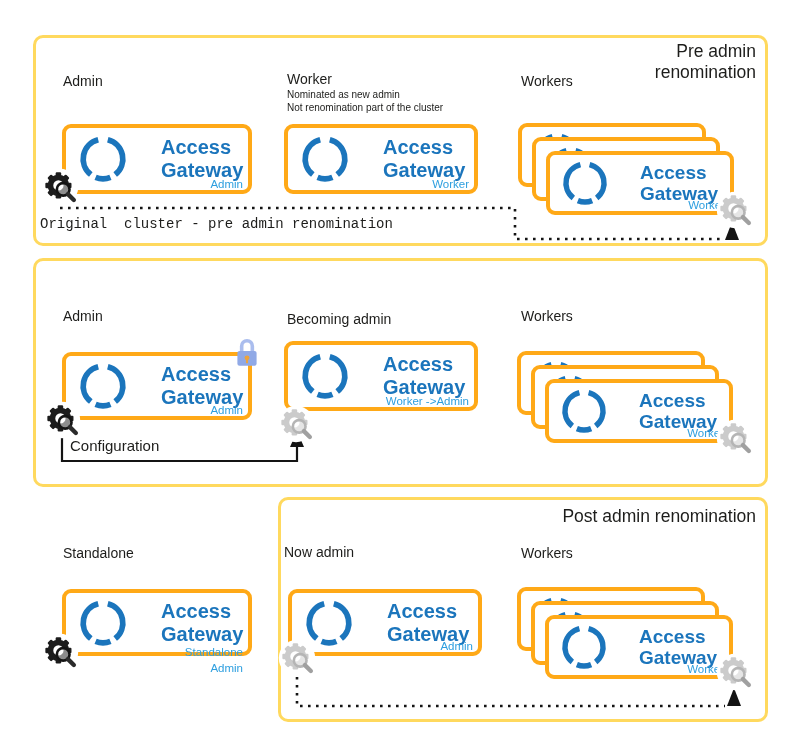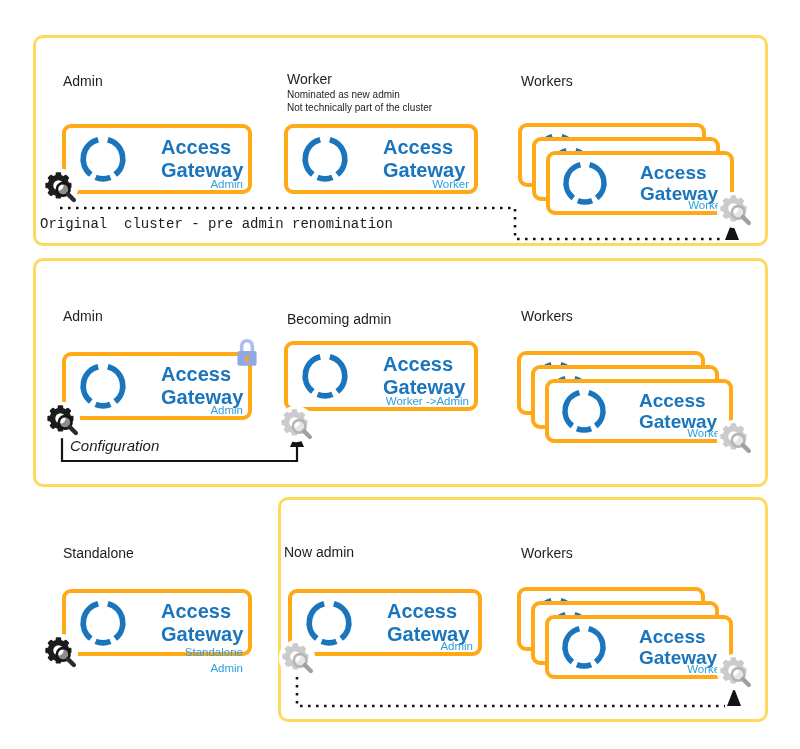--- a/index.html
+++ b/index.html
@@ -28,21 +28,21 @@
     position:absolute;border:3px solid var(--panel-border);border-radius:10px;
     background:#fff;box-sizing:border-box;z-index:0;
   }
   .ptitle{
     position:absolute;font-size:17.5px;line-height:1.18;color:var(--text);
     text-align:right;z-index:5;
   }
   .nodelabel{position:absolute;font-size:14px;color:var(--text);z-index:5;}
   .note{position:absolute;font-size:10px;color:var(--text);z-index:5;line-height:1.1;}
   .caption{position:absolute;font-size:14px;color:var(--text);z-index:5;white-space:pre-wrap;font-family:Liberation Mono, monospace;}
-  .configlabel{position:absolute;font-size:15px;font-style:italic;color:var(--text);z-index:5;}
+  .configlabel{position:absolute;font-size:15px;color:var(--text);z-index:5;}
 
   .agbox{
     position:absolute;background:#fff;border:4px solid var(--box-border);
     border-radius:9px;box-sizing:border-box;display:flex;align-items:center;z-index:2;gap:7px;
   }
   .agbox .aglogo{width:50px;height:50px;margin-left:12px;flex:none;}
   .agname{margin-left:26px;font-weight:700;font-size:20px;line-height:1.13;color:var(--brand);}
   .agname span{display:block;}
   .agrole{position:absolute;right:5px;bottom:0;font-size:11.5px;line-height:1;color:var(--role);}
   .agrole.straddle{bottom:-6px;z-index:7;}
@@ -101,25 +101,26 @@
   <svg id="connectors" width="800" height="749">
     <path class="dotted" d="M60 208 H515 V239 H722"></path>
     <polygon points="732,222 725,240 739,240"></polygon>
     <path class="solid" d="M62 437 V461 H297 V447"></path>
     <polygon points="297,431 290,447 304,447"></polygon>
     <path class="dotted" d="M297 677 V706 H725"></path>
     <polygon points="734,688 727,706 741,706"></polygon>
   </svg>
 
   <div class="panel" style="left:33px;top:35px;width:735px;height:211px"></div>
+  <div class="ptitle" style="right:44px;top:41px;width:118px">Pre admin renomination</div>
 
   <div class="nodelabel" style="left:63px;top:73px">Admin</div>
   <div class="nodelabel" style="left:287px;top:71px">Worker</div>
   <div class="note" style="left:287px;top:89px">Nominated as new admin</div>
-  <div class="note" style="left:287px;top:102px">Not technically part of the cluster</div>
+  <div class="note" style="left:287px;top:102px">Not renomination part of the cluster</div>
   <div class="nodelabel" style="left:521px;top:73px">Workers</div>
 
   <div class="agbox" style="left:62px;top:124px;width:190px;height:70px">
     <svg class="aglogo" viewBox="0 0 48 48">
         <use href="#ag-logo"></use>
       </svg>
     <div class="agname">
         <span>Access</span>
         <span>Gateway</span>
       </div>
@@ -245,20 +246,21 @@
   <svg class="gear light" style="left:277px;top:405px" viewBox="0 0 48 48">
       <use href="#gear-mag"></use>
     </svg>
   <svg class="gear light" style="left:716px;top:419px" viewBox="0 0 48 48">
       <use href="#gear-mag"></use>
     </svg>
 
   <div class="configlabel" style="left:70px;top:437px">Configuration</div>
 
   <div class="panel" style="left:278px;top:497px;width:490px;height:225px"></div>
+  <div class="ptitle" style="right:44px;top:506px;white-space:nowrap">Post admin renomination</div>
 
   <div class="nodelabel" style="left:63px;top:545px">Standalone</div>
   <div class="nodelabel" style="left:284px;top:544px">Now admin</div>
   <div class="nodelabel" style="left:521px;top:545px">Workers</div>
 
   <div class="agbox" style="left:62px;top:589px;width:190px;height:67px">
     <svg class="aglogo" viewBox="0 0 48 48">
         <use href="#ag-logo"></use>
       </svg>
     <div class="agname">

